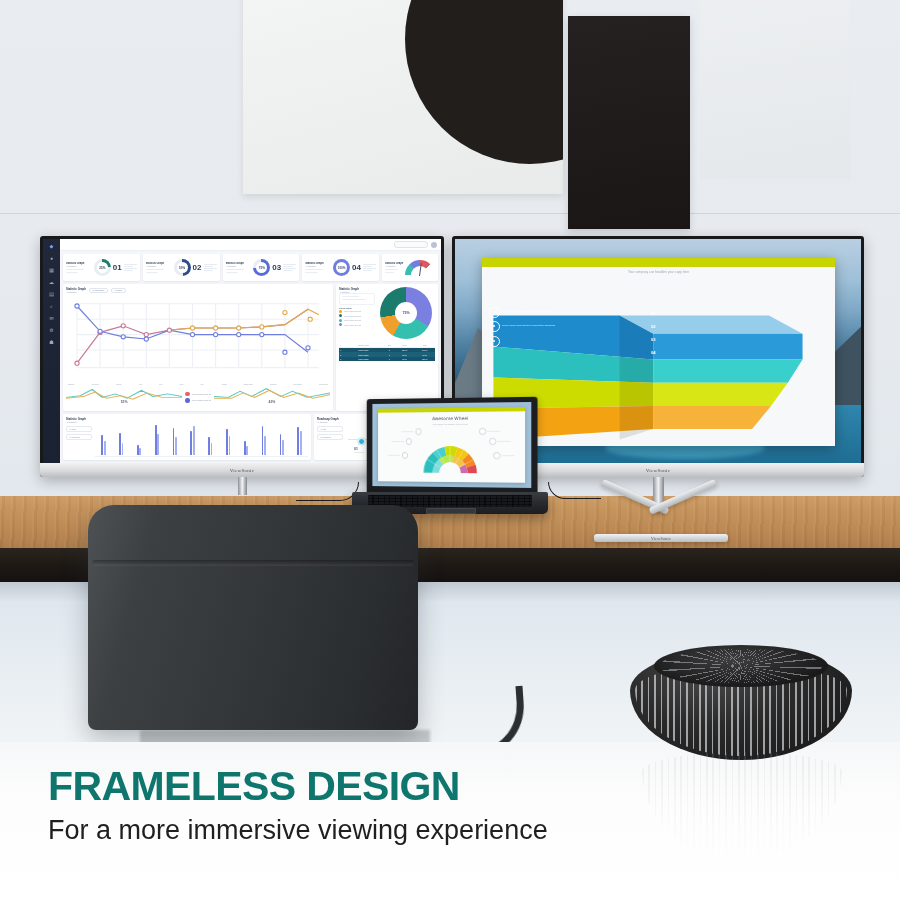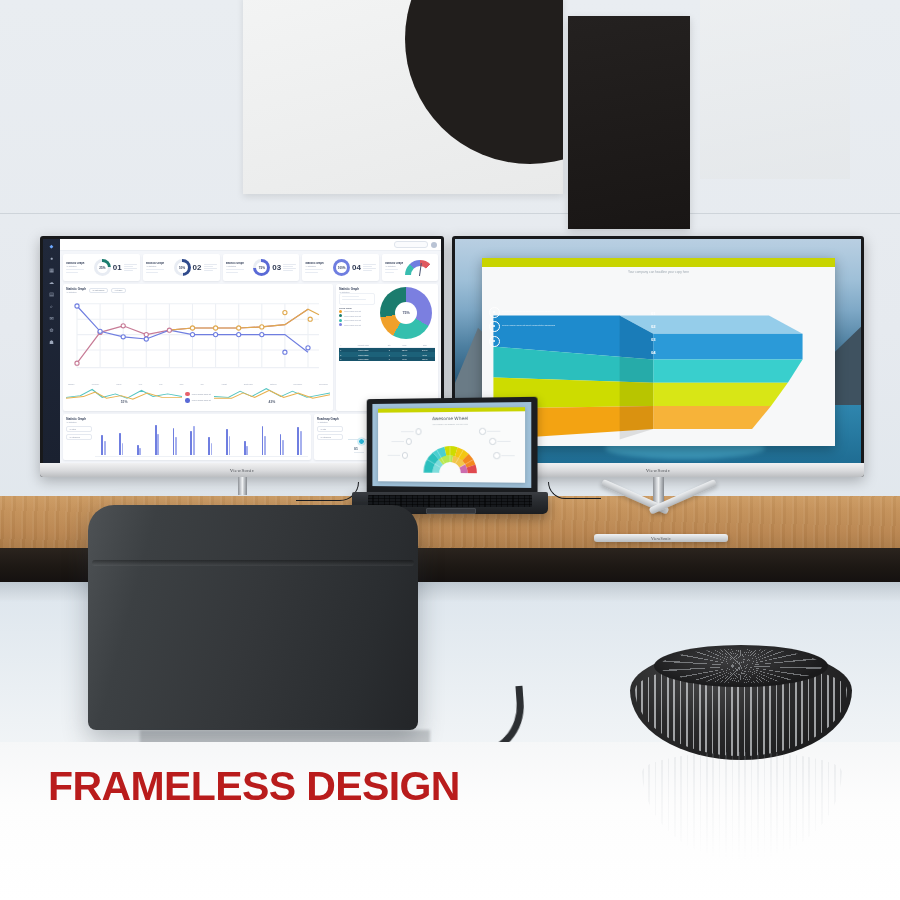--- a/index.html
+++ b/index.html
@@ -259,21 +259,21 @@
   .ott-top-slats{position:absolute;left:30px;top:1px;width:162px;height:34px;border-radius:50%;
     background:repeating-conic-gradient(from 0deg at 50% 50%,rgba(225,230,235,.42) 0deg 1.2deg,rgba(0,0,0,0) 1.2deg 7deg);}
   .ott-refl{position:absolute;left:642px;top:752px;width:200px;height:108px;
     border-radius:50%/18% 18% 82% 82%;
     background:repeating-linear-gradient(90deg,rgba(170,178,186,.30) 0 1.6px,rgba(0,0,0,0) 1.6px 6.4px);
     -webkit-mask-image:linear-gradient(180deg,rgba(0,0,0,.55),rgba(0,0,0,0));
     mask-image:linear-gradient(180deg,rgba(0,0,0,.55),rgba(0,0,0,0));}
 
   
   .caption{position:absolute;left:48px;top:766px;z-index:40;}
-  .cap-h{font-size:41px;font-weight:bold;color:#b91c1c;letter-spacing:-.6px;line-height:1;
+  .cap-h{font-size:41px;font-weight:bold;color:#0f766e;letter-spacing:-.6px;line-height:1;
     font-family:"Liberation Sans",sans-serif;}
   .cap-s{font-size:27px;color:#1f1f1f;margin-top:9px;line-height:1.1;font-weight:normal;}
 </style>
 </head>
 <body>
 
 <div id="scene">
 
   <div class="wall"></div>
   <div class="wall-seam"></div>
@@ -844,15 +844,16 @@
   <div class="ott">
     <div class="ott-body"></div>
     <div class="ott-slats"></div>
     <div class="ott-top"></div>
     <div class="ott-top-slats"></div>
   </div>
   <div class="ott-refl"></div>
 
   <div class="caption">
     <div class="cap-h">FRAMELESS DESIGN</div>
+    <div class="cap-s">For a more immersive viewing experience</div>
   </div>
 
 </div>
 
 </body></html>

